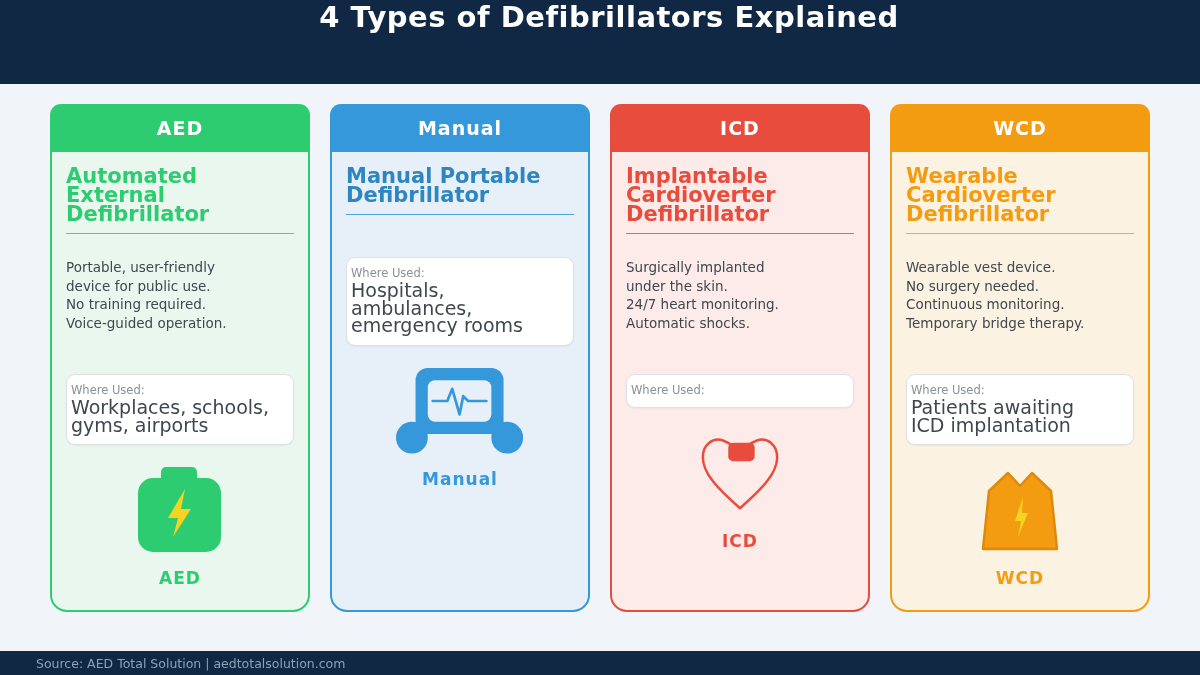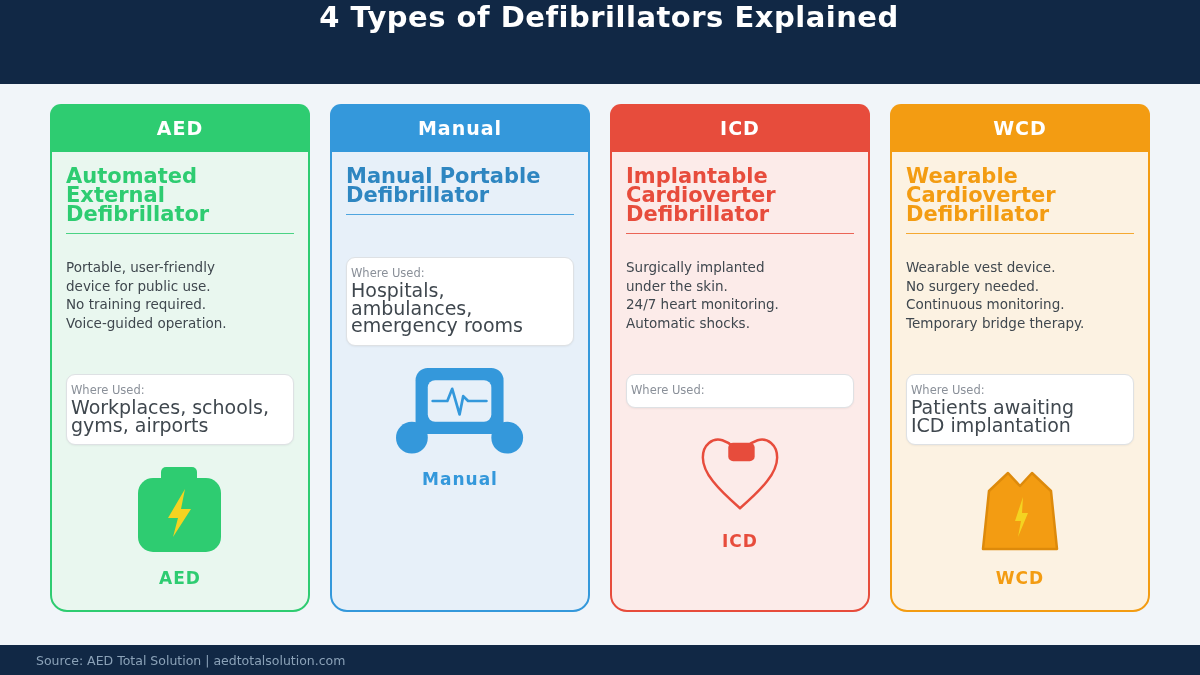--- a/index.html
+++ b/index.html
@@ -98,21 +98,21 @@
     display: flex; flex-direction: column; align-items: center;
   }
   .icon-wrap svg { height: 88px; display: block; }
   .icon-label {
     margin-top: 13px;
     font-size: 17px; font-weight: bold; letter-spacing: 1px;
     color: var(--accent);
   }
   .footer-bar {
     position: absolute; left: 0; right: 0; bottom: 0;
-    height: 30px;
+    height: 24px;
     background: var(--navy);
     display: flex; align-items: center;
     padding-left: 36px;
   }
   .footer-text { color: var(--footer-text); font-size: 12.5px; }
 </style>
 </head>
 <body>
 
 <header class="top-bar">

